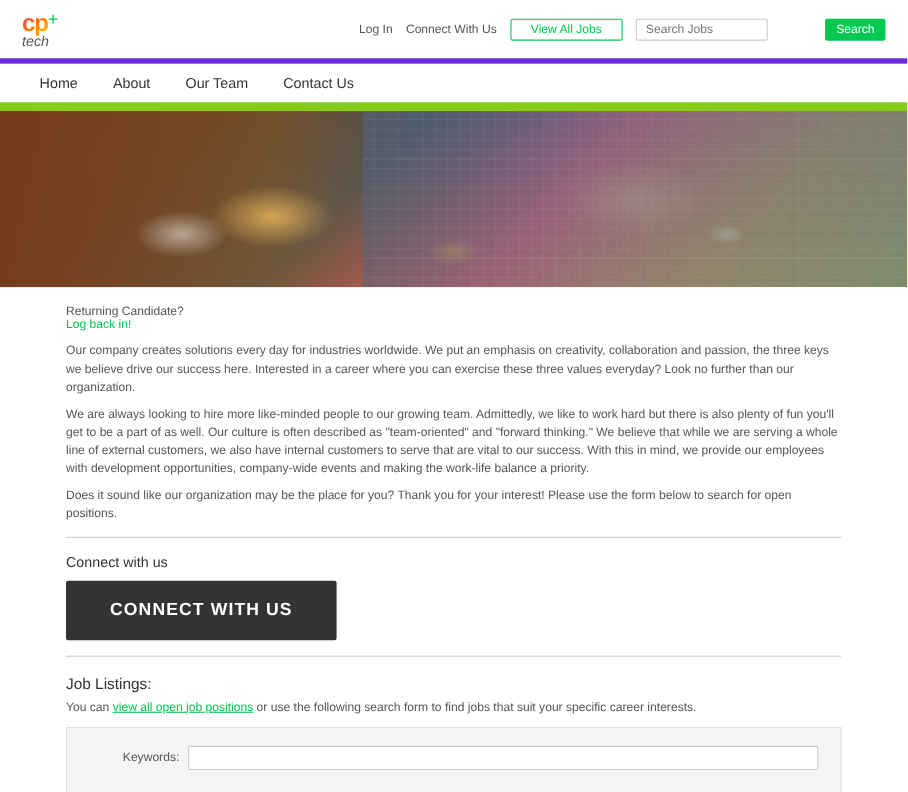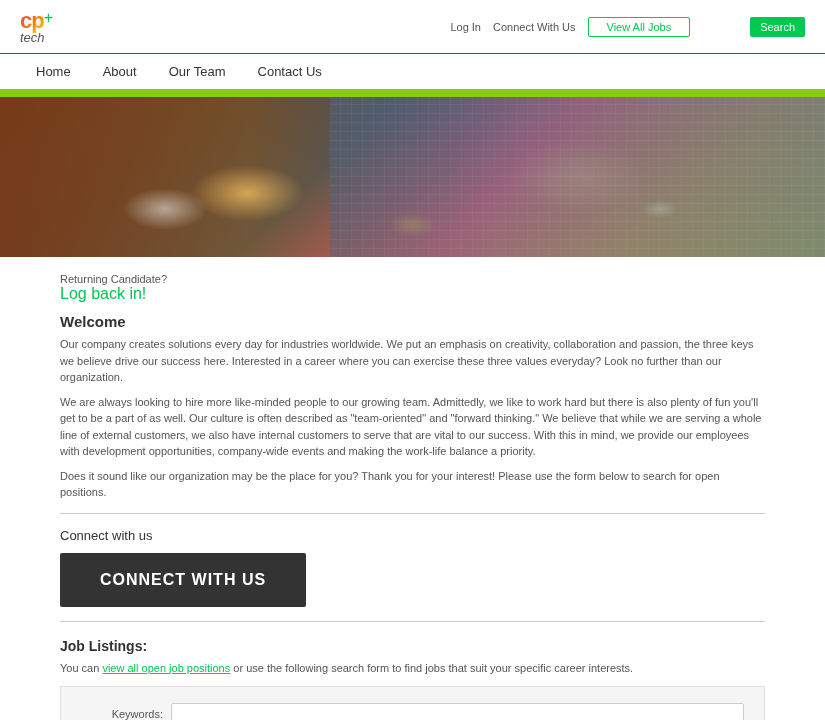--- a/index.html
+++ b/index.html
@@ -1,21 +1,21 @@
 <!DOCTYPE html>
 <html><head>
   <meta charset="utf-8">
   <style>
     * { margin: 0; padding: 0; box-sizing: border-box; }
     body { font-family: Arial, sans-serif; font-size: 12px; color: #333; background: #fff; width: 825px; }
 
     
     .top-bar {
       display: flex; align-items: center; justify-content: space-between;
-      padding: 8px 20px; border-bottom: 1px solid #6d28d9; background: #fff;
+      padding: 8px 20px; border-bottom: 5px solid #6d28d9; background: #fff;
     }
     .logo-area { display: flex; align-items: center; }
     .logo-cp {
       font-size: 22px; font-weight: bold; letter-spacing: -1px;
       background: linear-gradient(135deg, #e83e8c, #ff6b00, #ffd700);
       -webkit-background-clip: text; -webkit-text-fill-color: transparent;
     }
     .logo-plus { color: #00c851; font-size: 16px; vertical-align: super; }
     .logo-tech { font-size: 13px; color: #555; display: block; margin-top: -4px; font-style: italic; }
     .top-nav-links { display: flex; align-items: center; gap: 12px; font-size: 11px; }
@@ -85,39 +85,39 @@
           transparent 10px,
           rgba(255,255,255,0.04) 10px,
           rgba(255,255,255,0.04) 11px
         );
       background-color: rgba(80,100,130,0.5);
     }
 
     
     .content-area { padding: 16px 60px; background: #fff; min-height: 300px; }
     .returning-candidate { text-align: left; font-size: 11px; margin-bottom: 10px; color: #555; }
-    .returning-candidate a { color: #00c851; text-decoration: none; font-size: 16px; }
+    .returning-candidate a { color: #00c851; text-decoration: none; font-size: 11px; }
 
     .welcome-title { font-size: 15px; font-weight: bold; margin-bottom: 6px; color: #333; }
     .welcome-text { font-size: 11px; color: #555; line-height: 1.5; margin-bottom: 8px; }
 
     .section-divider { border: none; border-top: 1px solid #ccc; margin: 12px 0; }
 
     .connect-section { margin: 14px 0; }
     .connect-section-title { font-size: 13px; color: #333; margin-bottom: 10px; }
 
     .connect-button-box {
       background: #333; color: #fff; text-align: center;
       padding: 18px 40px; display: inline-block;
       font-size: 16px; font-weight: bold; letter-spacing: 1px;
       cursor: pointer; border-radius: 2px; min-width: 220px;
     }
 
     .job-listings-section { margin: 16px 0; }
-    .job-listings-title { font-size: 14px; font-weight: bold; margin-bottom: 8px; }
+    .job-listings-title { font-size: 14px; font-weight: normal; margin-bottom: 8px; }
     .job-listings-text { font-size: 11px; color: #555; margin-bottom: 12px; }
     .job-listings-text a { color: #00c851; }
 
     .search-form { background: #f5f5f5; padding: 16px 20px; border: 1px solid #e0e0e0; }
     .form-row { display: flex; align-items: center; margin-bottom: 10px; }
     .form-label { width: 90px; font-size: 11px; color: #555; text-align: right; padding-right: 8px; }
     .form-input {
       flex: 1; border: 1px solid #ccc; padding: 4px 6px;
       font-size: 11px; background: #fff; border-radius: 2px;
     }
@@ -130,20 +130,21 @@
     <div>
       <span class="logo-cp">cp</span><span class="logo-plus">+</span>
       <span class="logo-tech">tech</span>
     </div>
   </div>
   <div class="top-nav-links">
     <a href="#">Log In</a>
     <a href="#">Connect With Us</a>
     <button class="view-all-jobs-btn">View All Jobs</button>
     <div class="search-bar">
+      <input class="search-input" type="text" placeholder="Search Jobs" style="">
       <button class="search-btn">Search</button>
     </div>
   </div>
 </div>
 
 <nav class="main-nav">
   <a href="#">Home</a>
   <a href="#">About</a>
   <a href="#">Our Team</a>
   <a href="#">Contact Us</a>
@@ -156,21 +157,20 @@
 </div>
 
 <div class="content-area">
 
   <div class="returning-candidate">
     <span>Returning Candidate?</span><br>
     <a href="#">Log back in!</a>
   </div>
 
   <div>
-    <div class="welcome-title">Welcome</div>
     <p class="welcome-text">Our company creates solutions every day for industries worldwide. We put an emphasis on creativity, collaboration and passion, the three keys we believe drive our success here. Interested in a career where you can exercise these three values everyday? Look no further than our organization.</p>
     <p class="welcome-text">We are always looking to hire more like-minded people to our growing team. Admittedly, we like to work hard but there is also plenty of fun you'll get to be a part of as well. Our culture is often described as "team-oriented" and "forward thinking." We believe that while we are serving a whole line of external customers, we also have internal customers to serve that are vital to our success. With this in mind, we provide our employees with development opportunities, company-wide events and making the work-life balance a priority.</p>
     <p class="welcome-text">Does it sound like our organization may be the place for you? Thank you for your interest! Please use the form below to search for open positions.</p>
   </div>
 
   <hr class="section-divider">
 
   <div class="connect-section">
     <div class="connect-section-title">Connect with us</div>
     <div class="connect-button-box">CONNECT WITH US</div>

